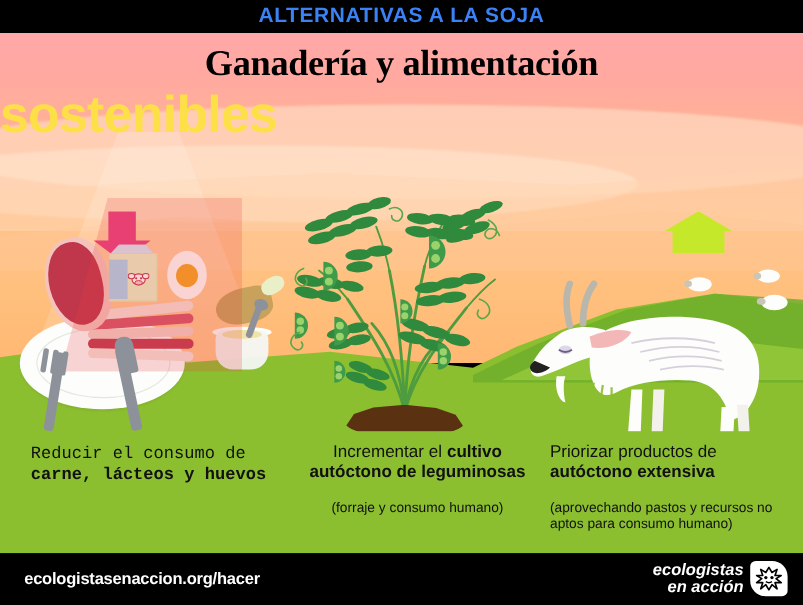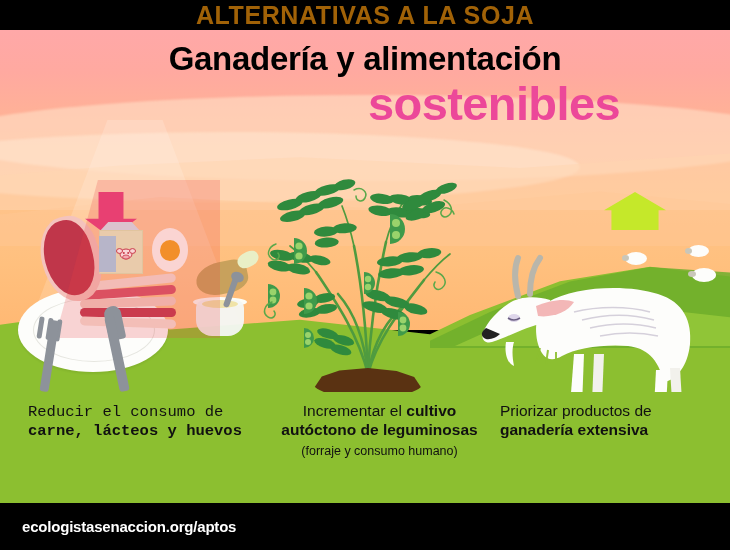--- a/index.html
+++ b/index.html
@@ -2,21 +2,21 @@
 <html><head>
 <meta charset="utf-8">
 <style>
   html,body{margin:0;padding:0;background:#000;}
   body{font-family:"Liberation Sans",sans-serif;}
   #poster{position:relative;width:730px;height:550px;overflow:hidden;background:#000;}
 
   
   .topbar{position:absolute;left:0;top:0;width:730px;height:30px;background:#000;
           display:flex;align-items:center;justify-content:center;}
-  .topbar span{color:#a16207;font-size:25px;font-weight:700;letter-spacing:.6px;}
+  .topbar span{color:#3b82f6;font-size:19px;font-weight:700;letter-spacing:.6px;}
 
   
   .sky{position:absolute;left:0;top:30px;width:730px;height:300px;
        background:linear-gradient(180deg,#ffa8a8 0%,#ffa9a0 14%,#ffb197 28%,#ffba8f 44%,#ffc389 60%,#ffc07e 78%,#ffb873 100%);}
   .cloudA{position:absolute;left:-60px;top:95px;width:860px;height:86px;border-radius:50%;
           background:rgba(255,222,198,.62);filter:blur(1px);}
   .cloudB{position:absolute;left:-120px;top:132px;width:700px;height:70px;border-radius:50%;
           background:rgba(255,232,210,.55);filter:blur(1px);}
   .band1{position:absolute;left:0;top:150px;width:730px;height:60px;
          background:rgba(255,214,176,.55);
@@ -32,31 +32,31 @@
   .ground{position:absolute;left:0;top:262px;width:730px;height:241px;background:#8cbf30;
           clip-path:polygon(0 26%,70px 22%,170px 28%,300px 24%,430px 30%,470px 22%,560px 8%,650px 2%,730px 6%,730px 100%,0 100%);}
   .hillDark{position:absolute;left:430px;top:258px;width:300px;height:90px;background:#6fae2c;opacity:.85;
             clip-path:polygon(0 92%,60px 60%,140px 26%,220px 10%,300px 16%,300px 100%,0 100%);}
   .hillLight{position:absolute;left:455px;top:286px;width:275px;height:60px;background:#9ccd3c;opacity:.7;
              clip-path:polygon(0 100%,40px 70%,120px 44%,210px 40%,275px 52%,275px 100%);}
   .greenBand{position:absolute;left:0;top:392px;width:730px;height:111px;background:#8cbf30;}
 
   
   .title1{position:absolute;left:0;top:40px;width:730px;text-align:center;
-          font-size:33px;font-weight:700;color:#000;letter-spacing:-.3px;}
-  .title2{position:absolute;left:0;top:76px;width:620px;text-align:right;
-          font-size:47px;font-weight:700;color:#ec4899;letter-spacing:-.6px;}
+          font-size:33px;font-weight:700;color:#000;letter-spacing:-.3px;font-family:Liberation Serif, serif;}
+  .title2{position:absolute;left:0;top:76px;width:620px;text-align:left;
+          font-size:47px;font-weight:700;color:#fde047;letter-spacing:-.6px;}
   .subtitle{position:absolute;left:0;top:131px;width:730px;text-align:center;
             font-size:30px;font-weight:700;color:#fff;letter-spacing:-.2px;}
 
   
   .cap{position:absolute;color:#111;line-height:1.17;}
   .cap .l{font-size:15.5px;font-weight:400;}
   .cap .b{font-size:15.5px;font-weight:700;}
-  .cap .s{font-size:12.5px;font-weight:400;display:block;margin-top:5px;line-height:1.2;}
+  .cap .s{font-size:12.5px;font-weight:400;display:block;margin-top:15px;line-height:1.2;}
   #cap1{left:28px;top:403px;width:220px;font-family:Liberation Mono, monospace;}
   #cap2{left:272px;top:402px;width:215px;text-align:center;}
   #cap3{left:500px;top:402px;width:225px;}
 
   
   .footer{position:absolute;left:0;top:503px;width:730px;height:47px;background:#000;}
   .url{position:absolute;left:22px;top:518px;color:#fff;font-size:15px;font-weight:700;letter-spacing:-.2px;}
   .logo{position:absolute;right:14px;top:510px;display:flex;align-items:center;gap:6px;}
   .logotext{color:#fff;font-size:15px;font-weight:700;font-style:italic;line-height:1.02;text-align:right;}
   .logotext em{font-style:italic;display:block;}
@@ -369,19 +369,34 @@
     <span class="l">Reducir el consumo de</span>
     <span class="b">carne, lácteos y huevos</span>
   </div>
   <div class="cap" id="cap2">
     <span class="l">Incrementar el</span>
     <span class="b">cultivo autóctono de leguminosas</span>
     <span class="s">(forraje y consumo humano)</span>
   </div>
   <div class="cap" id="cap3">
     <span class="l">Priorizar productos de</span>
-    <span class="b">ganadería extensiva</span>
+    <span class="b">autóctono extensiva</span>
+    <span class="s">(aprovechando pastos y recursos no aptos para consumo humano)</span>
   </div>
 
   <div class="footer"></div>
-  <a class="url" href="#" style="text-decoration:none">ecologistasenaccion.org/aptos</a>
+  <a class="url" href="#" style="text-decoration:none">ecologistasenaccion.org/hacer</a>
+  <div class="logo">
+    <div class="logotext">
+      <em>ecologistas</em>
+      <em>en acción</em>
+    </div>
+    <div class="logomark">
+      <svg viewBox="0 0 28 28" width="26" height="26">
+        <path d="M14 3 l3 5 l5-3 l-2 6 l6 0 l-5 3 l5 4 l-6 0 l2 6 l-5-4 l-3 5 l-3-5 l-5 4 l2-6 l-6 0 l5-4 l-5-3 l6 0 l-2-6 l5 3 Z" fill="none" stroke="#000" stroke-width="1.6" stroke-linejoin="round"></path>
+        <circle cx="11" cy="13" r="1.6" fill="#000"></circle>
+        <circle cx="17" cy="13" r="1.6" fill="#000"></circle>
+        <path d="M11 17 q3 2 6 0" stroke="#000" stroke-width="1.4" fill="none"></path>
+      </svg>
+    </div>
+  </div>
 
 </div>
 
 </body></html>

